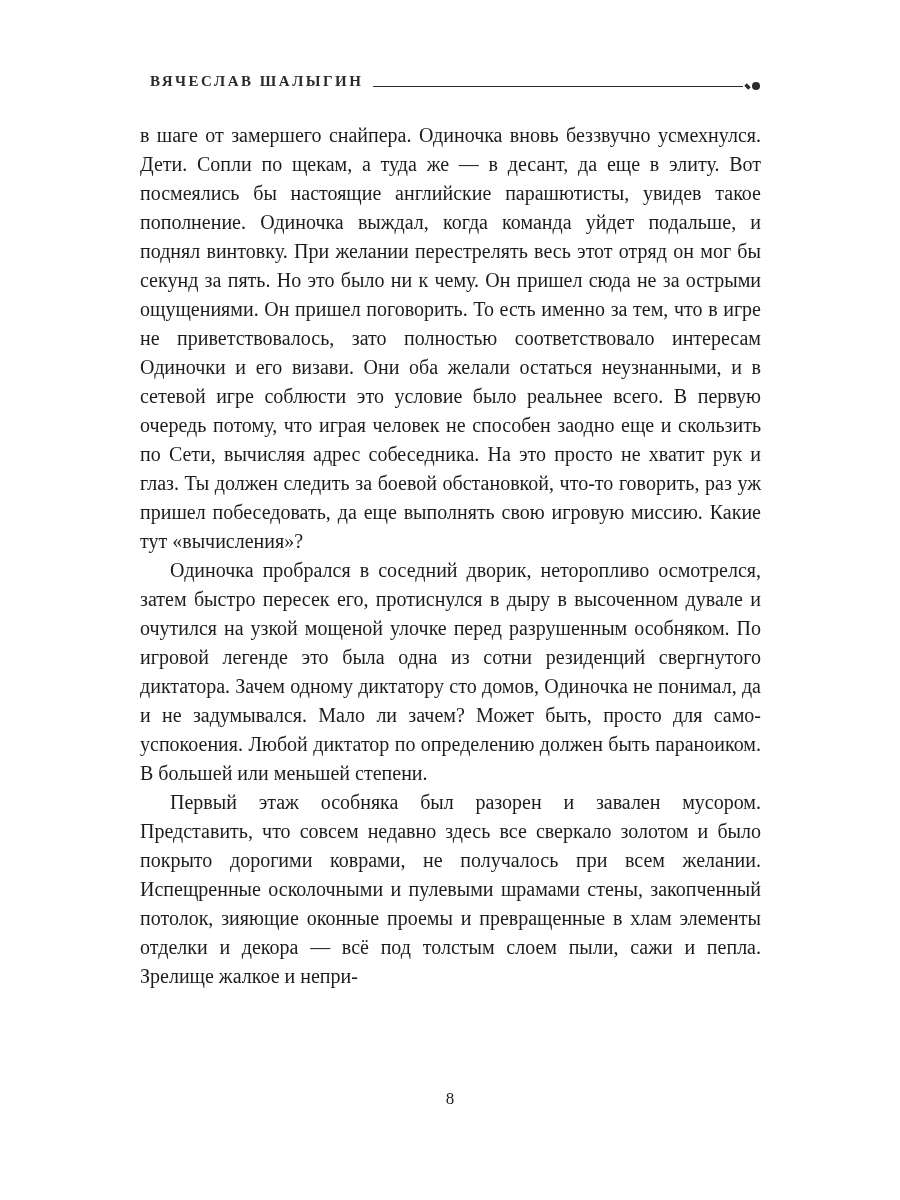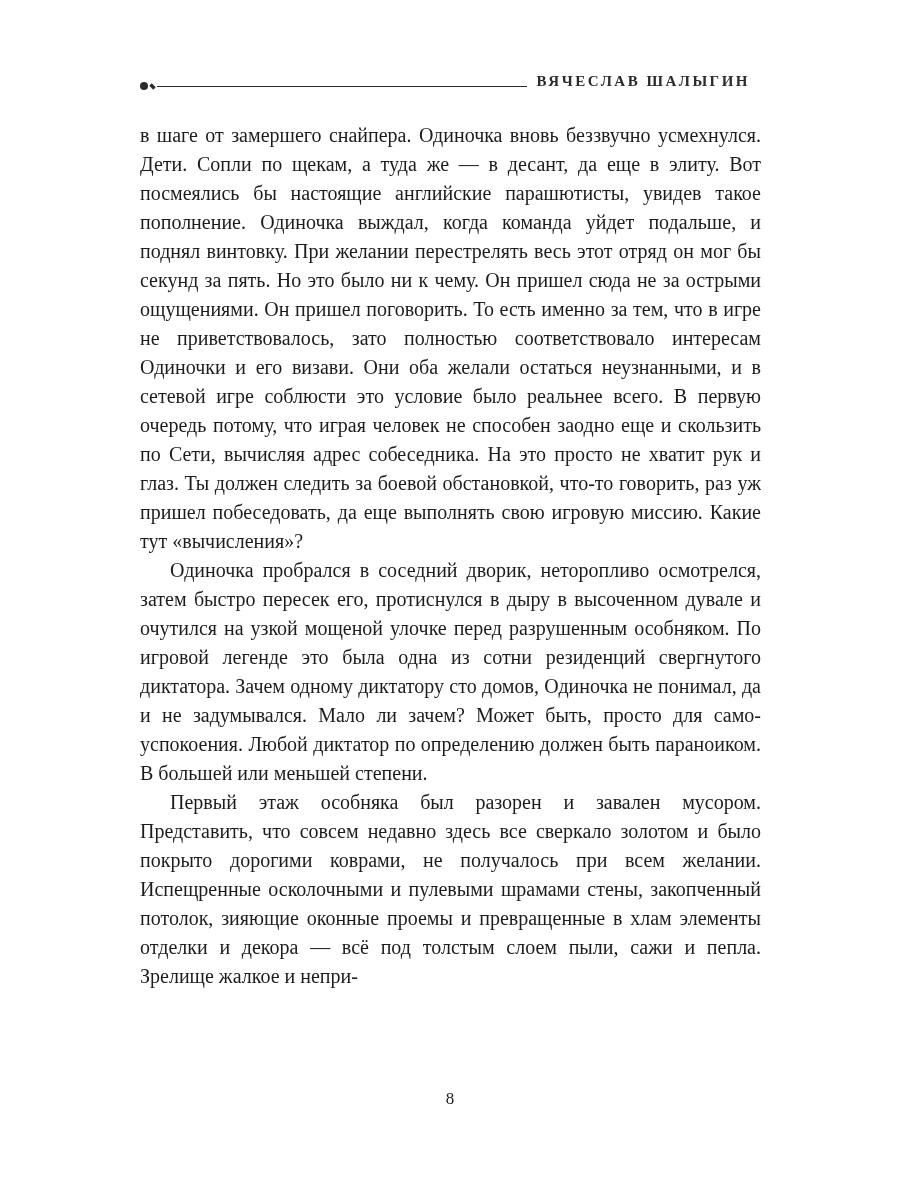--- a/index.html
+++ b/index.html
@@ -16,21 +16,21 @@
     color: #1c1c1e;
     overflow: hidden;
   }
 
   
   .page-header {
     position: absolute;
     top: 72px;
     left: 140px;
     width: 620px;
-    text-align: right;
+    text-align: left;
   }
   .author {
     display: inline-block;
     font-size: 15px;
     font-weight: 600;
     letter-spacing: 2.5px;
     color: #2b2b2d;
     text-transform: uppercase;
     padding: 0 10px;
     background: #ffffff;

